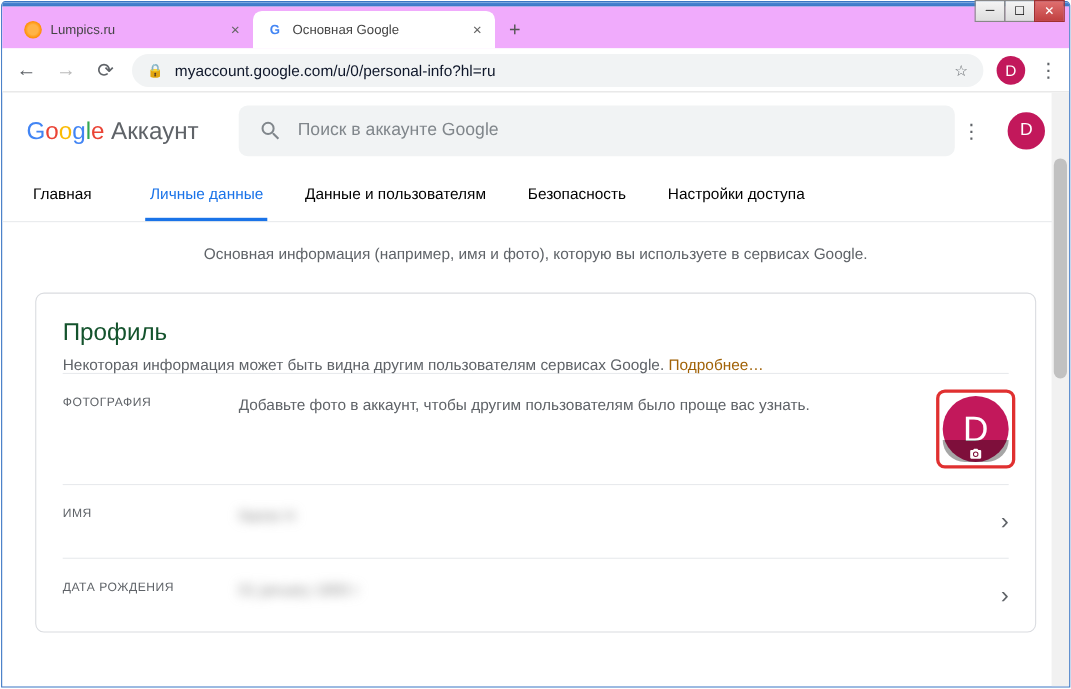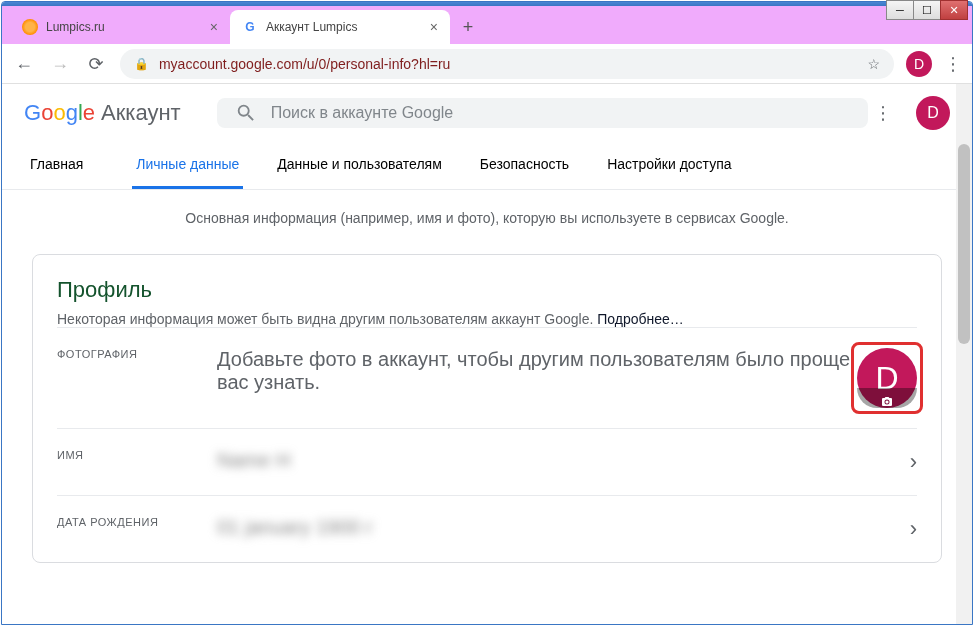--- a/index.html
+++ b/index.html
@@ -21,57 +21,57 @@
     .tab .favicon.google { font-weight: bold; font-size: 12px; color: #4285f4; display:flex; align-items:center; justify-content:center; }
     .tab .close-x { margin-left: auto; color: #666; font-size: 14px; }
     .newtab { width: 28px; height: 28px; display: flex; align-items: center; justify-content: center; color: #555; font-size: 18px; margin-left: 4px; border-radius: 50%; }
     
     
     .toolbar { display: flex; align-items: center; height: 40px; padding: 0 10px; gap: 12px; background: #fff; border-bottom: 1px solid #e0e0e0; }
     .nav-btn { color: #5f6368; font-size: 18px; width: 24px; text-align: center; }
     .nav-btn.disabled { color: #bbb; }
     .addr { flex: 1; display: flex; align-items: center; height: 30px; background: #f1f3f4; border-radius: 15px; padding: 0 14px; gap: 10px; font-size: 14px; }
     .addr .lock { color: #5f6368; font-size: 12px; }
-    .addr .url { color: #7f1d1d; }
+    .addr .url { color: #0f172a; }
     .addr .star { margin-left: auto; color: #5f6368; }
     .avatar-sm { width: 26px; height: 26px; border-radius: 50%; background: #c2185b; color: #fff; display: flex; align-items: center; justify-content: center; font-size: 14px; }
     .kebab { color: #5f6368; font-size: 18px; }
     
     
     .content { position: relative; height: calc(100% - 82px); overflow: hidden; }
     .scrollbar { position: absolute; right: 0; top: 0; width: 16px; height: 100%; background: #f1f1f1; }
     .scrollbar::before { content:''; position:absolute; top:60px; left:2px; width:12px; height:200px; background:#c1c1c1; border-radius:6px; }
     
     
     .g-header { display: flex; align-items: center; padding: 12px 22px; gap: 6px; text-align: center; }
     .g-logo-text { font-size: 22px; }
     .g-logo-text .b { color:#4285F4; } .g-logo-text .r { color:#EA4335; } .g-logo-text .y { color:#FBBC05; } .g-logo-text .g { color:#34A853; }
     .g-account { font-size: 22px; color: #5f6368; }
-    .g-search { flex: 1; max-width: 660px; margin-left: 30px; display: flex; align-items: center; background: #f1f3f4; border-radius: 8px; height: 30px; padding: 0 18px; color: #80868b; gap: 14px; font-size: 16px; }
+    .g-search { flex: 1; max-width: 660px; margin-left: 30px; display: flex; align-items: center; background: #f1f3f4; border-radius: 8px; height: 46px; padding: 0 18px; color: #80868b; gap: 14px; font-size: 16px; }
     .g-search svg { width: 22px; height: 22px; fill: #80868b; }
     .g-header .kebab { margin-left: auto; }
     .g-header .avatar-sm { width: 34px; height: 34px; font-size: 16px; margin-left: 18px; }
     
     
     .navtabs { display: flex; gap: 30px; padding: 0 24px; border-bottom: 1px solid #e8eaed; }
     .navtab { padding: 14px 4px; font-size: 14px; color: #000000; border-bottom: 3px solid transparent; }
     .navtab.active { color: #1a73e8; border-bottom-color: #1a73e8; font-weight: 500; margin-left: 15px; }
     
     
     .main { padding: 20px 30px 0 30px; }
     .intro { text-align: center; color: #5f6368; font-size: 14px; margin-bottom: 28px; }
     .card { border: 1px solid #dadce0; border-radius: 8px; padding: 22px 24px 0 24px; }
     .card h2 { font-size: 22px; color: #14532d; font-weight: 400; margin-bottom: 8px; }
     .card-sub { font-size: 14px; color: #5f6368; }
-    .card-sub a { color: #0f172a; text-decoration: none; }
+    .card-sub a { color: #a16207; text-decoration: none; }
     
     .row { display: flex; padding: 20px 0; border-top: 1px solid #e8eaed; }
     .row:first-of-type { border-top: none; margin-top: 18px; }
     .row-label { width: 160px; font-size: 11px; color: #5f6368; letter-spacing: 0.5px; }
-    .row-content { flex: 1; font-size: 20px; color: #5f6368; }
+    .row-content { flex: 1; font-size: 14px; color: #5f6368; }
     .row-content.blur { filter: blur(5px); color: #888; }
     .chevron { color: #5f6368; font-size: 22px; }
     
     .photo-wrap { position: relative; width: 60px; height: 60px; }
     .photo-highlight { position: absolute; inset: -6px; border: 3px solid #e03030; border-radius: 8px; }
     .photo-avatar { width: 60px; height: 60px; border-radius: 50%; background: #c2185b; color: #fff; display: flex; align-items: center; justify-content: center; font-size: 32px; position: relative; }
     .photo-avatar::after { content:''; position:absolute; bottom:0; left:0; right:0; height:20px; background: rgba(0,0,0,0.35); border-radius: 0 0 30px 30px; }
     .cam-icon { position: absolute; bottom: 2px; left: 50%; transform: translateX(-50%); width: 16px; height: 12px; z-index: 2; }
     .cam-icon svg { fill: #fff; width: 16px; height: 12px; }
   </style>
@@ -87,21 +87,21 @@
   </div>
 
   <div class="tabs-bar">
     <div class="tab">
       <span class="favicon orange"></span>
       <span>Lumpics.ru</span>
       <span class="close-x">×</span>
     </div>
     <div class="tab active">
       <span class="favicon google">G</span>
-      <span>Аккаунт Lumpics</span>
+      <span>Основная Google</span>
       <span class="close-x">×</span>
     </div>
     <div class="newtab">+</div>
   </div>
 
   <div class="toolbar">
     <span class="nav-btn">←</span>
     <span class="nav-btn disabled">→</span>
     <span class="nav-btn">⟳</span>
     <div class="addr">
@@ -136,21 +136,21 @@
       <div class="navtab">Безопасность</div>
       <div class="navtab">Настройки доступа</div>
     </div>
 
     <div class="main">
       <div class="intro">Основная информация (например, имя и фото), которую вы используете в сервисах Google.</div>
 
       <div class="card">
         <h2>Профиль</h2>
         <div class="card-sub">
-          <span>Некоторая информация может быть видна другим пользователям аккаунт Google. </span><a href="#">Подробнее…</a>
+          <span>Некоторая информация может быть видна другим пользователям сервисах Google. </span><a href="#">Подробнее…</a>
         </div>
 
         <div class="row">
           <div class="row-label">ФОТОГРАФИЯ</div>
           <div class="row-content">Добавьте фото в аккаунт, чтобы другим пользователям было проще вас узнать.</div>
           <div class="photo-wrap">
             <div class="photo-highlight"></div>
             <div class="photo-avatar">D</div>
             <span class="cam-icon"><svg viewBox="0 0 24 24">
                   <path d="M12 15.2a3.2 3.2 0 100-6.4 3.2 3.2 0 000 6.4zM9 2L7.17 4H4a2 2 0 00-2 2v12a2 2 0 002 2h16a2 2 0 002-2V6a2 2 0 00-2-2h-3.17L15 2H9zm3 15a5 5 0 110-10 5 5 0 010 10z"></path>

